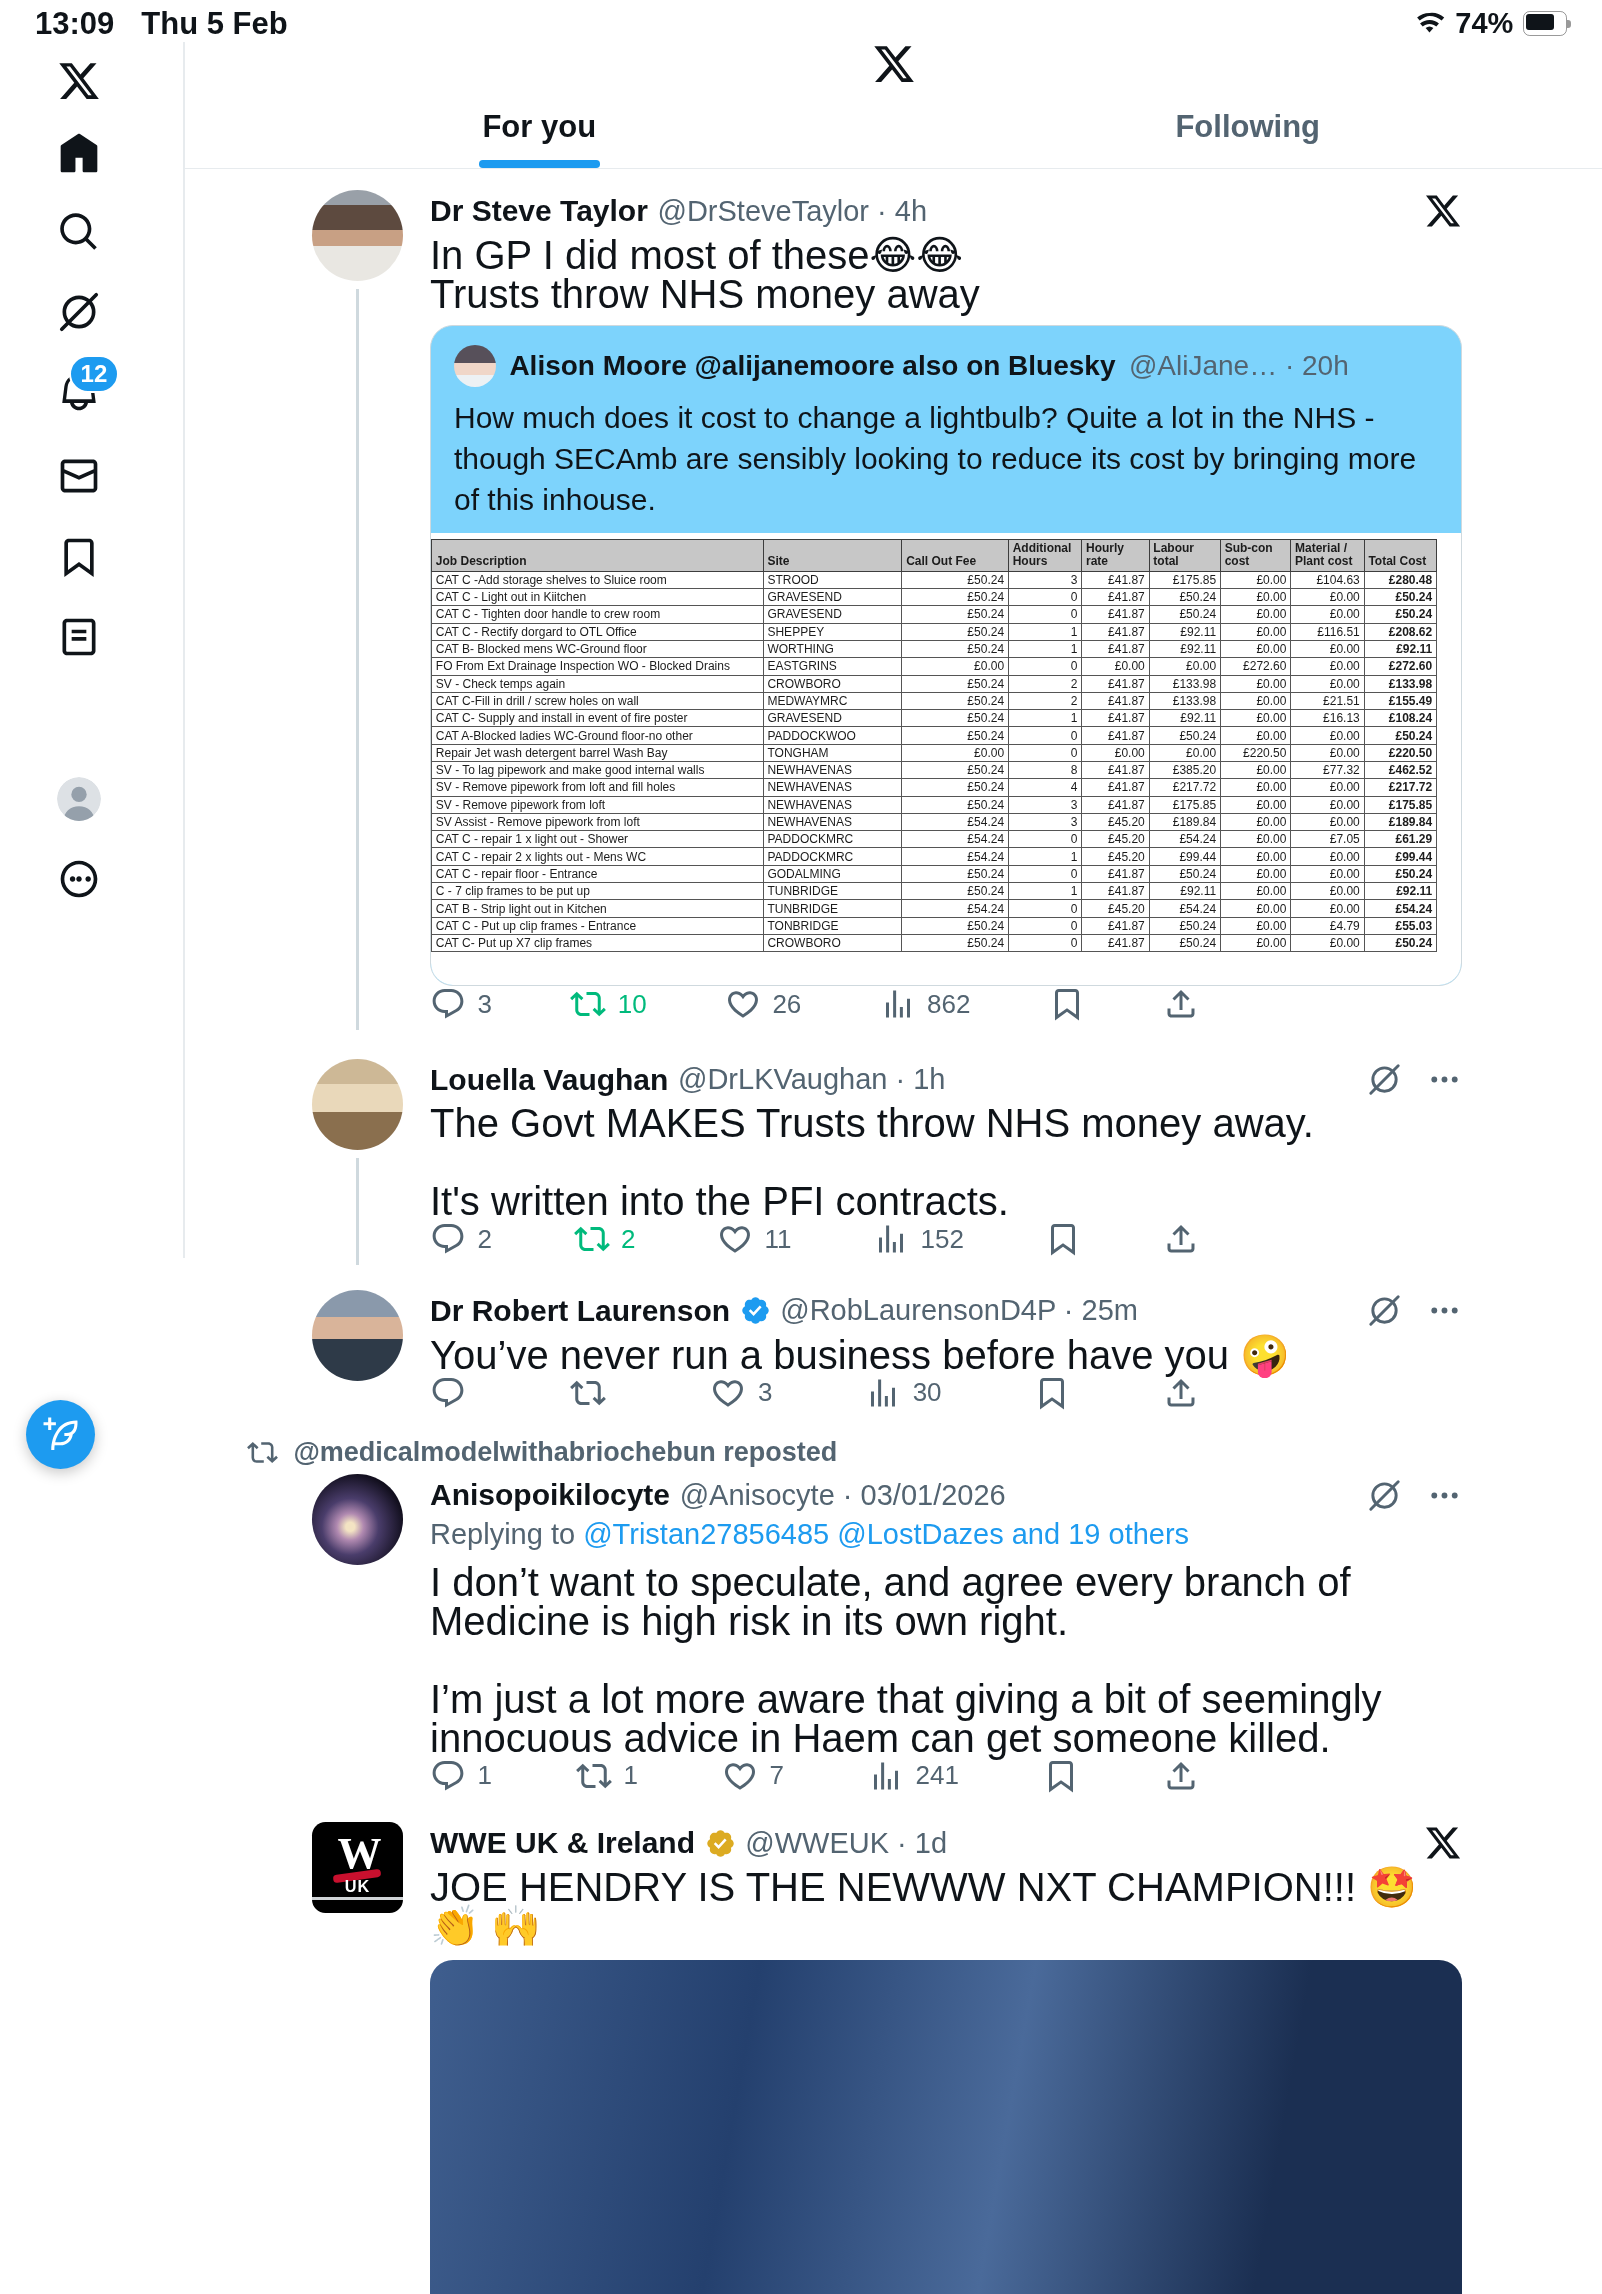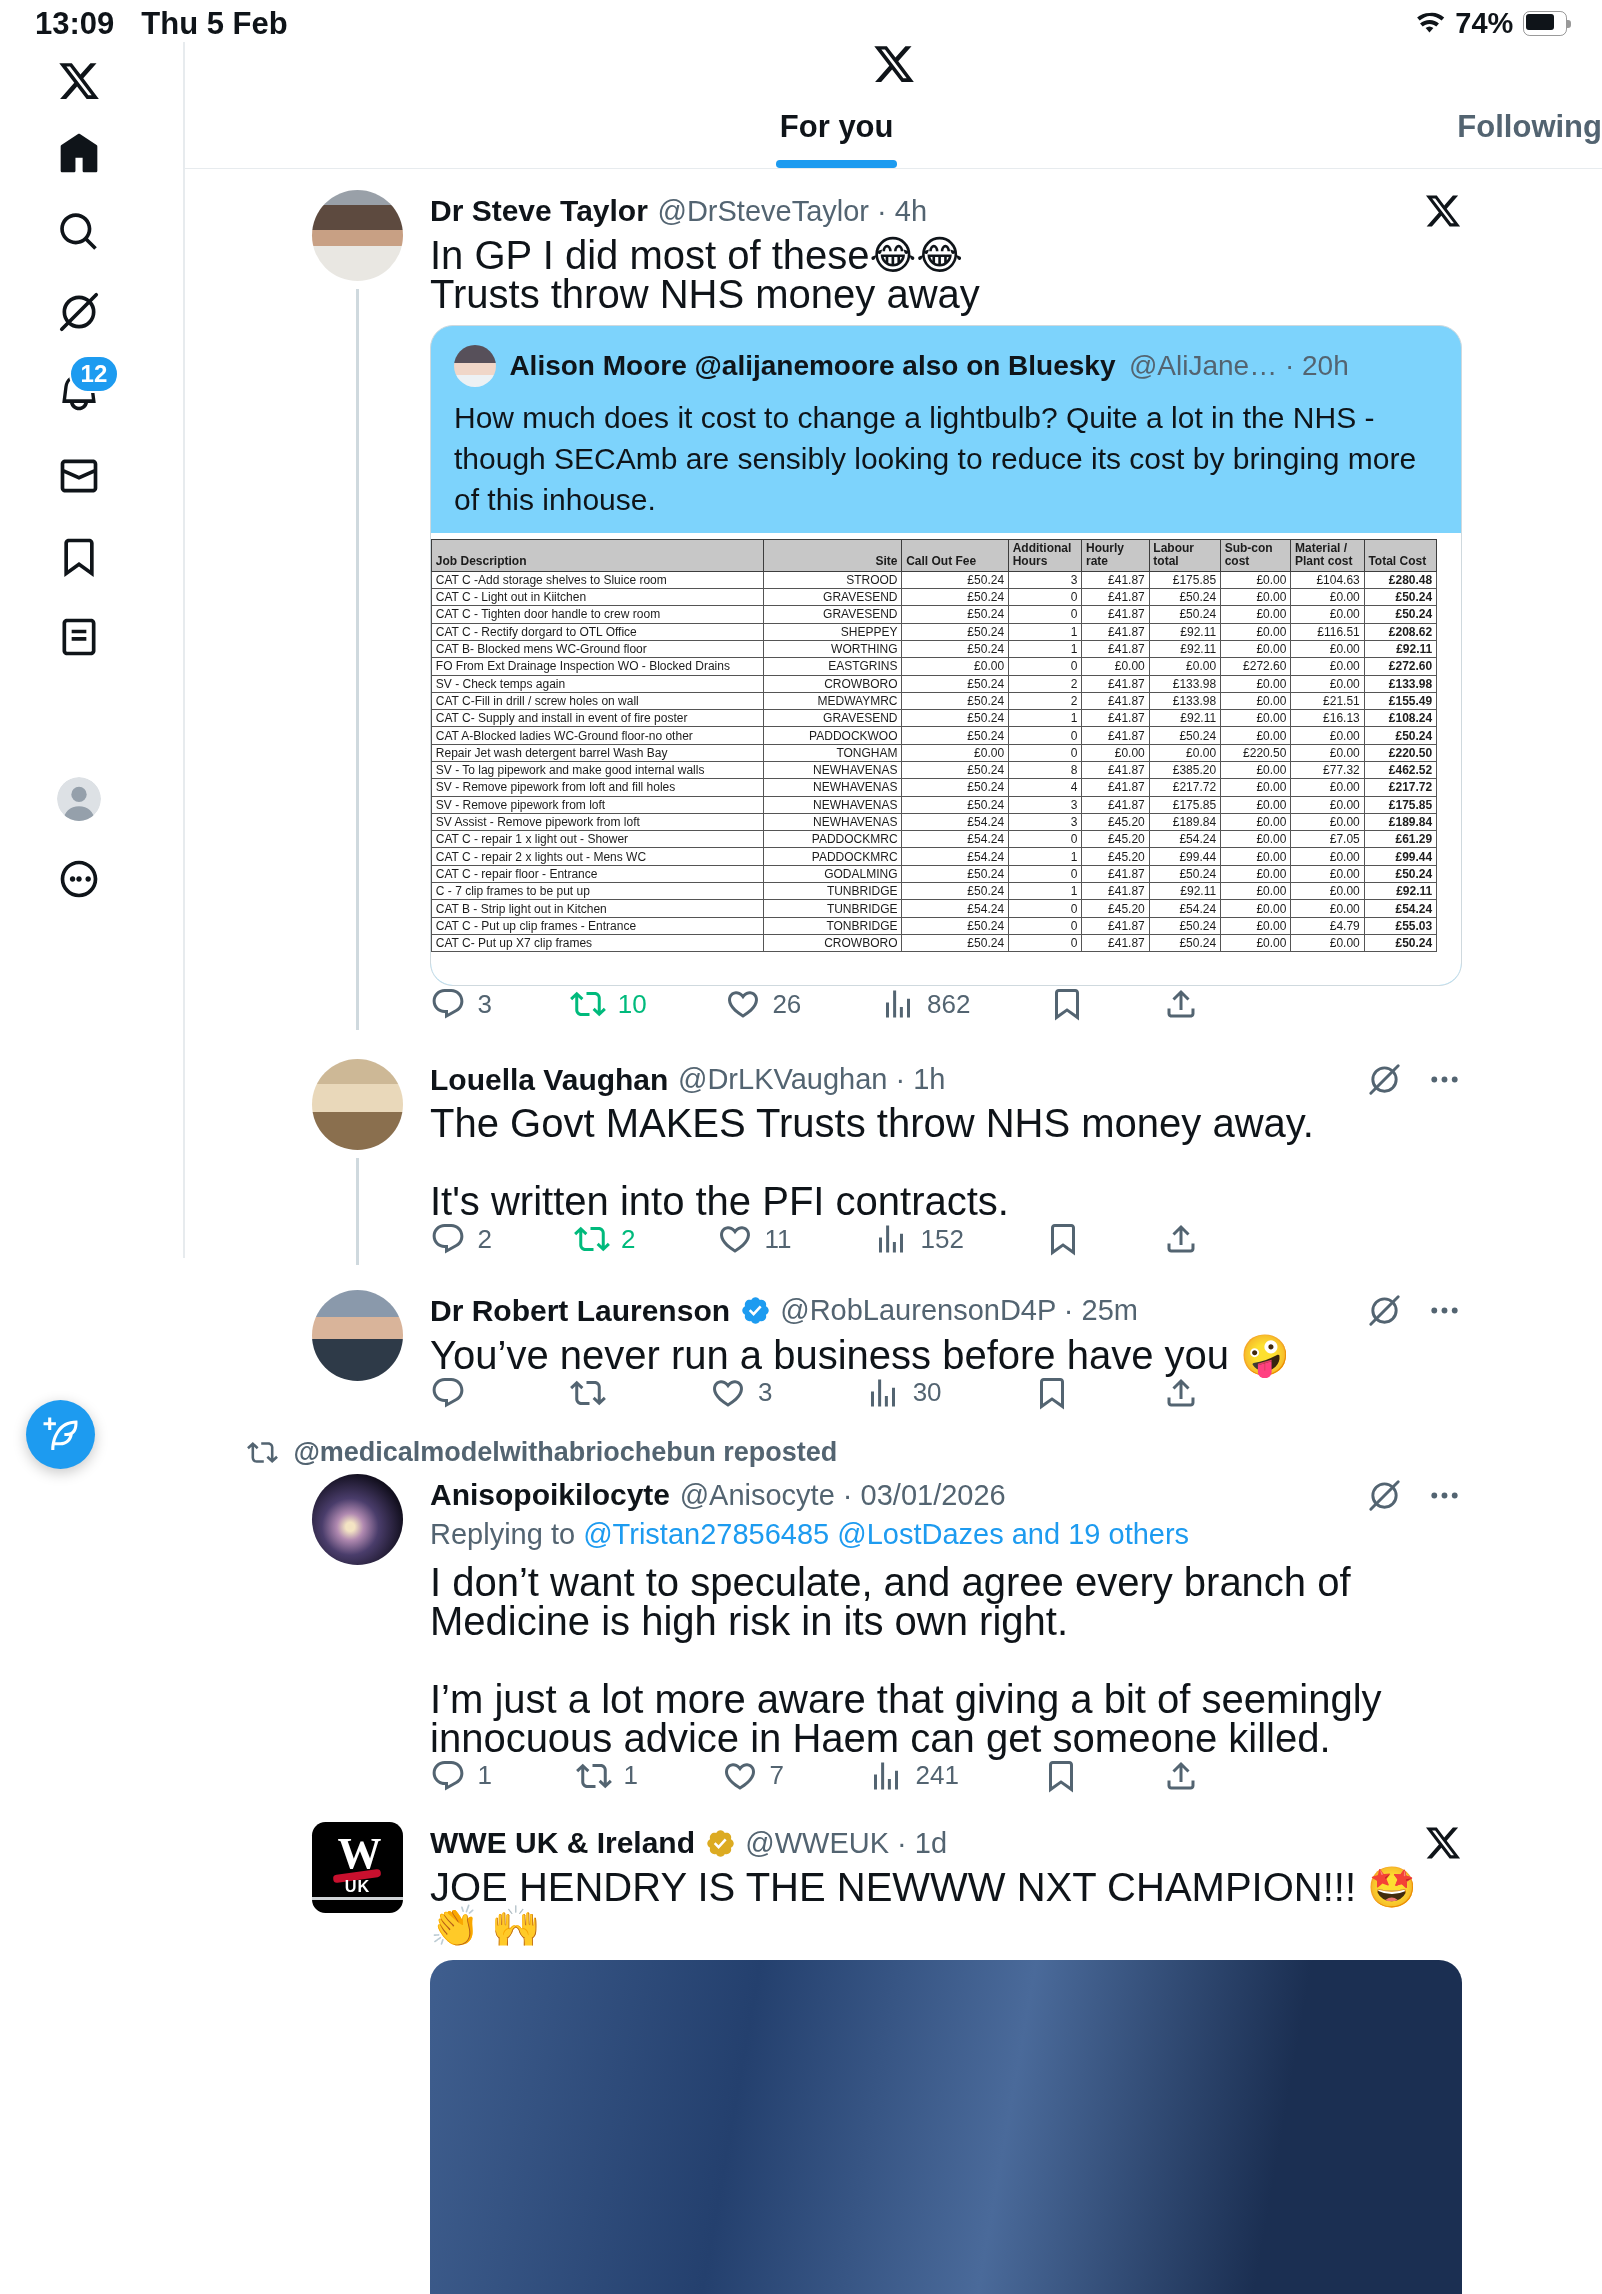--- a/index.html
+++ b/index.html
@@ -33,21 +33,21 @@
   .fab { position:absolute; left:26px; top:1358px; width:69px; height:69px; border-radius:50%;
     background:#1d9bf0; display:flex; align-items:center; justify-content:center; color:#fff;
     box-shadow:0 3.8px 13.4px rgba(0,0,0,.22); cursor:pointer; }
   .fab svg { width:37px; height:37px; }
 
   
   .main { flex:1; display:flex; flex-direction:column; }
   .logo-row { height:96px; display:flex; align-items:center; justify-content:center; }
   .logo-row svg { width:44px; height:44px; }
   .tabs { height:85px; display:flex; border-bottom:1.9px solid #e7ebee; }
-  .tab { flex:1; display:flex; align-items:center; justify-content:flex-end; position:relative;
+  .tab { flex:1; display:flex; align-items:center; justify-content:center; position:relative;
     font-size:31px; font-weight:700; color:#536471; cursor:pointer; }
   .tab.active { color:#0f1419; }
   .tab.active .tab-label { position:relative; padding:23px 0; }
   .tab.active .tab-label::after { content:''; position:absolute; left:-3.8px; right:-3.8px; bottom:0;
     height:7.7px; border-radius:3.8px; background:#1d9bf0; }
 
   .divider { height:1.9px; background:#eff3f4; }
 
   
   .tweet { position:relative; display:flex; gap:27px; padding:0 140px 0 127px; }
@@ -76,21 +76,21 @@
   .q-muted { color:#536471; font-size:28px; white-space:nowrap; overflow:hidden; text-overflow:ellipsis; }
   .q-text { padding:7.7px 27px 13.4px 23px; font-size:30px; line-height:41px; }
   .q-table-wrap { padding:5.8px 24px 33px 0; background:#fff; }
 
   table.jobs { width:100%; border-collapse:collapse; font-size:12px; color:#1c1c1c; table-layout:fixed; }
   .jobs th { background:#c7c7c7; font-weight:700; text-align:left; vertical-align:bottom;
     padding:1.9px 3.8px; border:1px solid #3d3d3d; line-height:1.12; }
   .jobs td { padding:1px 3.8px; border:1px solid #555; height:17.3px; white-space:nowrap;
     overflow:hidden; text-align:right; }
   .jobs th:nth-child(1), .jobs td:nth-child(1) { width:33%; text-align:left; }
-  .jobs th:nth-child(2), .jobs td:nth-child(2) { width:13.8%; text-align:right; }
+  .jobs th:nth-child(2), .jobs td:nth-child(2) { width:13.8%; text-align:left; }
   .jobs th:nth-child(3), .jobs td:nth-child(3) { width:10.6%; }
   .jobs th:nth-child(4), .jobs td:nth-child(4) { width:7.3%; }
   .jobs th:nth-child(5), .jobs td:nth-child(5) { width:6.7%; }
   .jobs th:nth-child(6), .jobs td:nth-child(6) { width:7.1%; }
   .jobs th:nth-child(7), .jobs td:nth-child(7) { width:7.0%; }
   .jobs th:nth-child(8), .jobs td:nth-child(8) { width:7.3%; }
   .jobs th:nth-child(9), .jobs td:nth-child(9) { width:7.2%; font-weight:700; }
 
   
   .actions { margin-top:auto; margin-bottom:13.4px; display:flex; justify-content:space-between;

